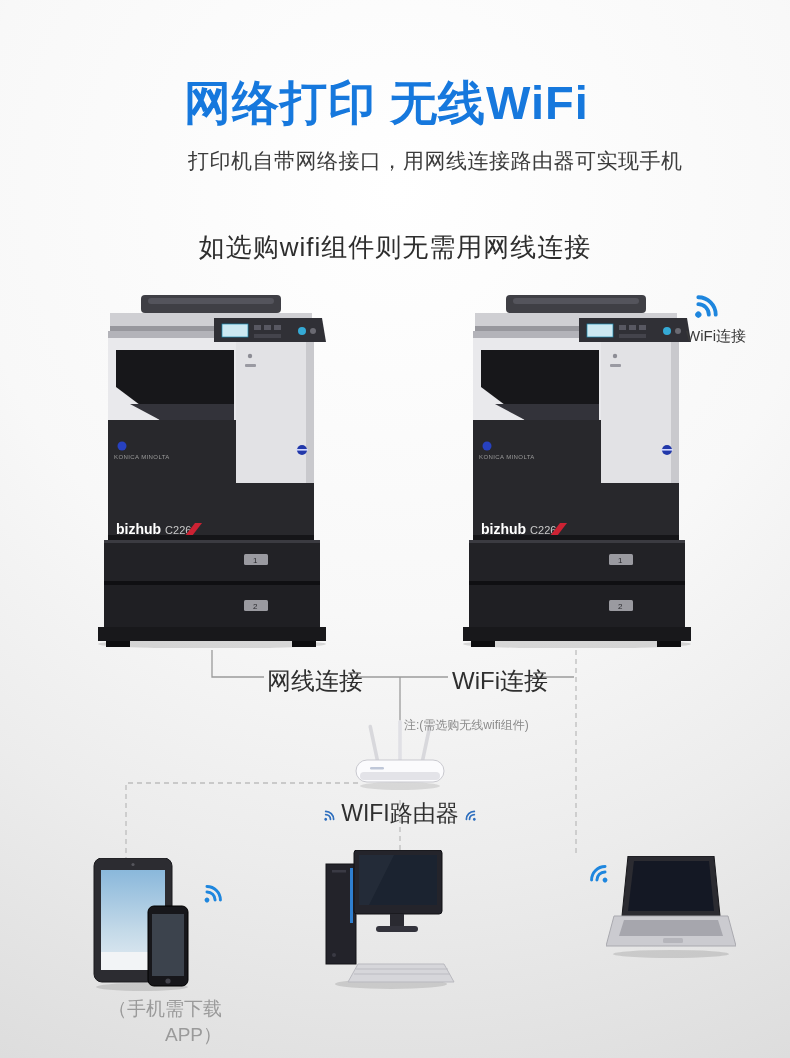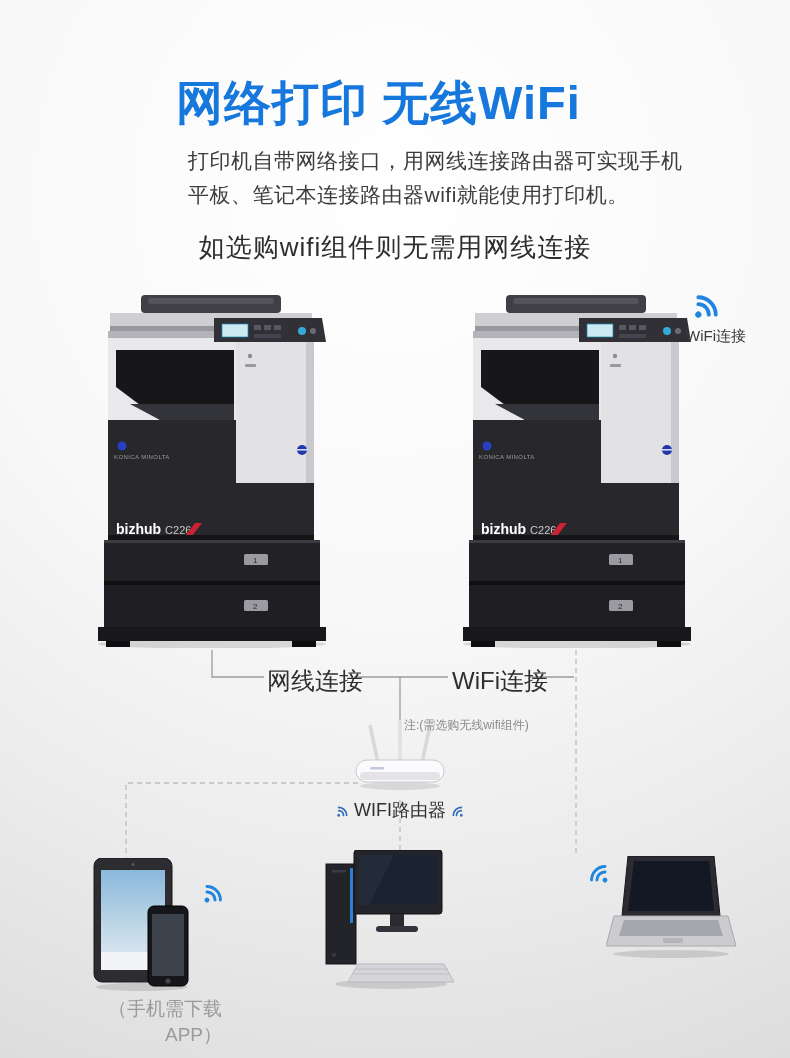--- a/index.html
+++ b/index.html
@@ -5,30 +5,30 @@
   html,body{margin:0;padding:0;}
   body{font-family:"Liberation Sans","DejaVu Sans",sans-serif;}
   .canvas{position:relative;width:790px;height:1058px;overflow:hidden;
     background:radial-gradient(120% 90% at 50% 18%, #ffffff 0%, #f8f8f8 45%, #ececec 72%, #dddddd 100%);}
   .abs{position:absolute;}
   
   .badge{left:112px;top:84px;width:54px;height:90px;border:2px solid #9c9c9c;border-radius:10px;
     color:#8f8f8f;display:flex;flex-direction:column;align-items:center;justify-content:center;gap:2px;z-index:3;}
   .badge .num{font-size:26px;font-weight:bold;line-height:26px;}
   .badge .lbl{font-size:9px;letter-spacing:1.5px;}
-  .title{left:176px;top:72px;font-size:47px;font-weight:bold;color:#1678dd;letter-spacing:1px;z-index:3;white-space:nowrap;}
+  .title{left:184px;top:72px;font-size:47px;font-weight:bold;color:#1678dd;letter-spacing:1px;z-index:3;white-space:nowrap;}
   .desc{left:188px;top:147px;font-size:21px;color:#3c3c3c;letter-spacing:0.5px;z-index:3;white-space:nowrap;}
   .desc2{top:181px;}
   .subtitle{left:0;top:230px;width:100%;text-align:center;font-size:26px;color:#2e2e2e;letter-spacing:1px;z-index:3;}
   
   .conn-label{font-size:24px;color:#2f2f2f;z-index:3;white-space:nowrap;}
   .note{left:404px;top:717px;font-size:12px;color:#8a8a8a;z-index:3;white-space:nowrap;}
   .mobile-note{left:478px;top:728px;font-size:15px;color:#9a9a9a;z-index:3;white-space:nowrap;}
   .router-row{left:318px;top:798px;width:164px;display:flex;align-items:center;justify-content:center;gap:0;
-    font-size:18px;color:#2f2f2f;z-index:3;white-space:nowrap;}
+    font-size:23px;color:#2f2f2f;z-index:3;white-space:nowrap;}
   .app-note{left:52px;top:996px;width:170px;text-align:right;font-size:19px;color:#9a9a9a;z-index:3;}
   .wifi-top-label{left:678px;top:327px;width:76px;text-align:center;font-size:15px;color:#3a3a3a;z-index:3;}
   .lines{left:0;top:0;z-index:1;pointer-events:none;}
   .art{z-index:2;}
   .rot45{transform:rotate(45deg);}
   .rotm45{transform:rotate(-45deg);}
   .wifi-blue{color:#1e86de;}
   .wifi-dark{color:#2f6fbe;}
 </style>
 </head>
@@ -152,21 +152,20 @@
     <path d="M354 677 L448 677" fill="none" stroke="#9b9b9b" stroke-width="1.3"></path>
     <path d="M530 677 L574 677" fill="none" stroke="#9b9b9b" stroke-width="1.3"></path>
     <path d="M400 677 L400 724" fill="none" stroke="#9b9b9b" stroke-width="1.3"></path>
     <path d="M576 650 L576 856" fill="none" stroke="#bdbdbd" stroke-width="1.3" stroke-dasharray="5 4"></path>
     <path d="M358 783 L126 783 L126 858" fill="none" stroke="#bdbdbd" stroke-width="1.3" stroke-dasharray="5 4"></path>
     <path d="M400 800 L400 850" fill="none" stroke="#bdbdbd" stroke-width="1.3" stroke-dasharray="5 4"></path>
   </svg>
 
   <div class="abs title">网络打印 无线WiFi</div>
   <div class="abs desc">打印机自带网络接口，用网线连接路由器可实现手机</div>
-  <div class="abs desc desc2">平板、笔记本连接路由器wifi就能使用打印机。</div>
   <div class="abs subtitle">如选购wifi组件则无需用网线连接</div>
 
   <svg class="abs art" style="left:96px;top:292px" width="232" height="356">
       <use href="#printer"></use>
     </svg>
   <svg class="abs art" style="left:461px;top:292px" width="232" height="356">
       <use href="#printer"></use>
     </svg>
 
   <svg class="abs art wifi-blue rot45" style="left:686px;top:281px" width="48" height="44" viewBox="0 0 48 48">

